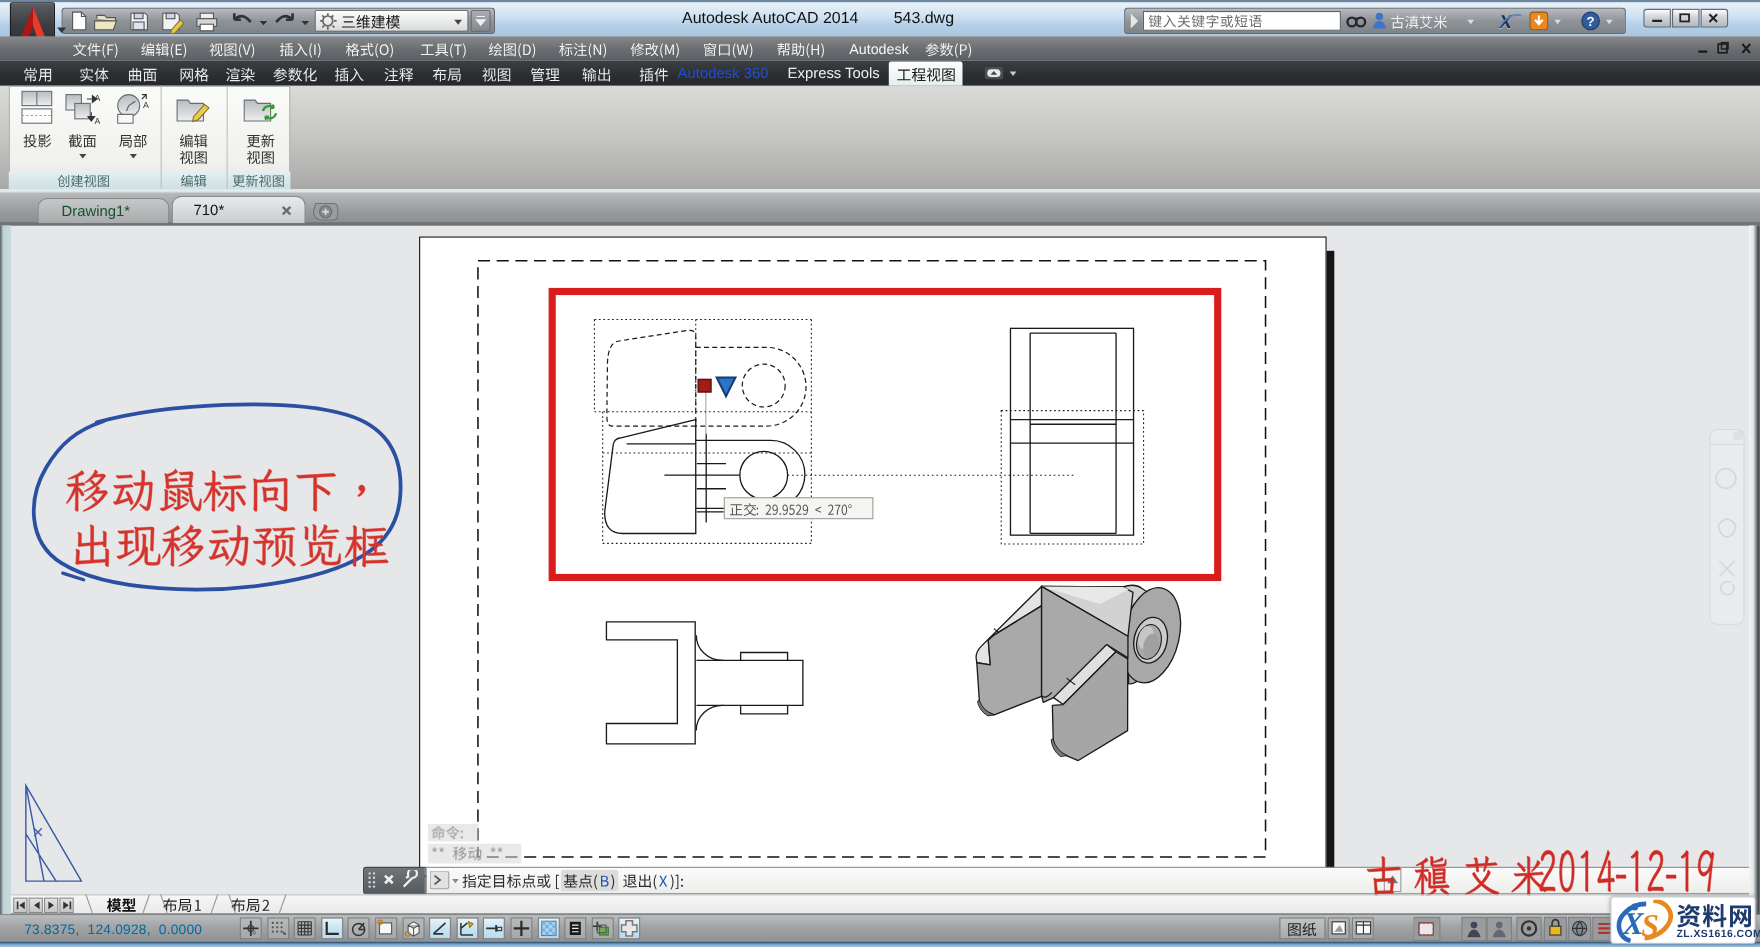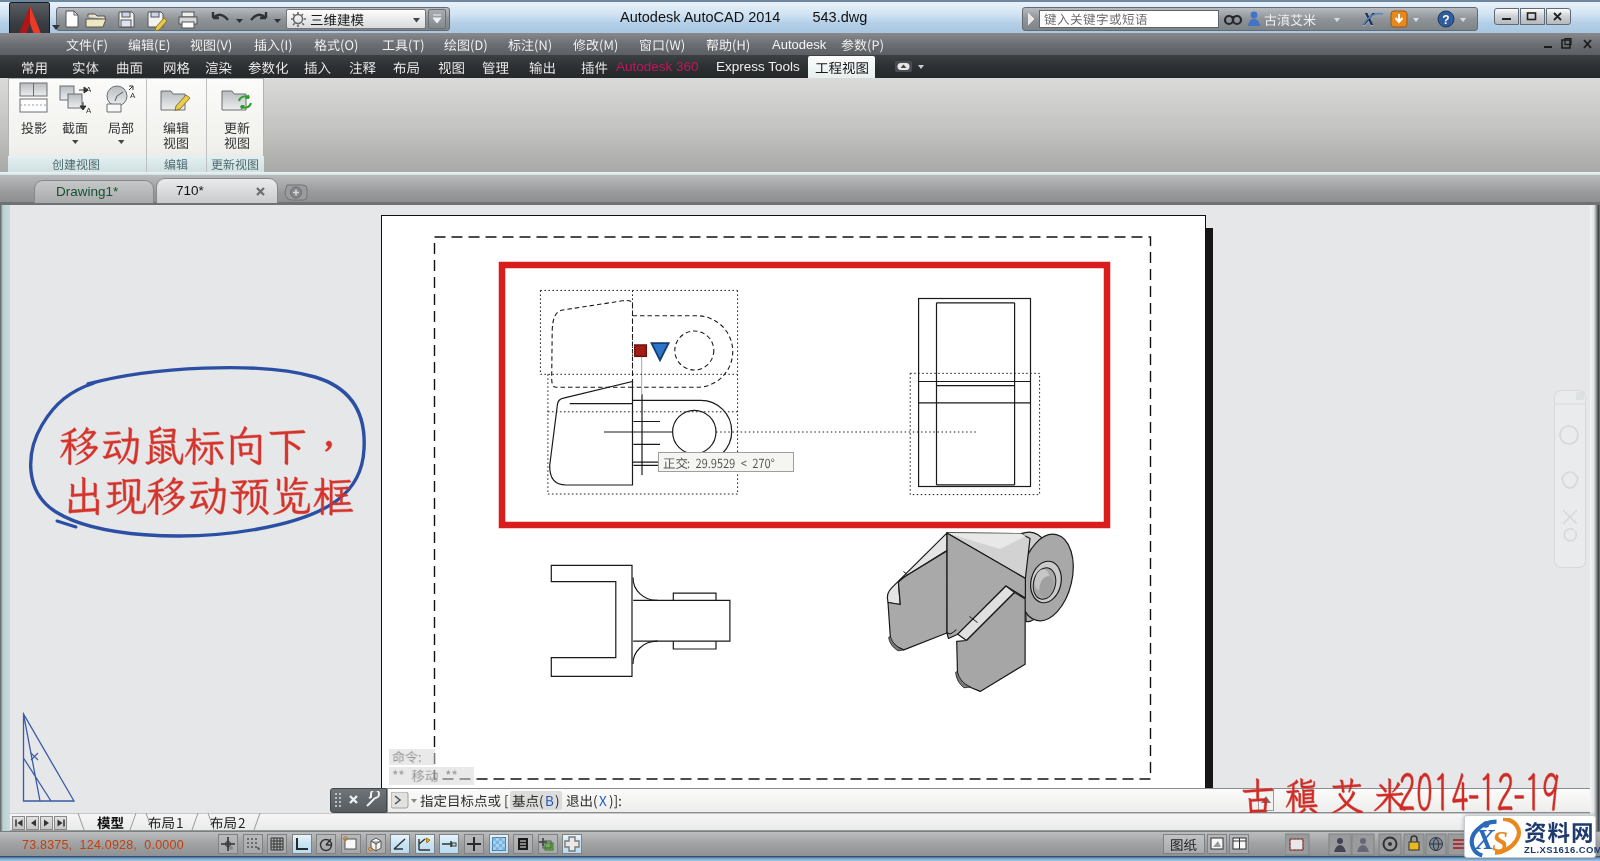--- a/index.html
+++ b/index.html
@@ -579,21 +579,21 @@
       <use href="#n8f93" x="0"></use>
       <use href="#n51fa" x="1000"></use>
     </g>
   </svg>
 <svg style="position:absolute;left:581.0px;top:72.5px;width:2px;height:2px;overflow:visible">
     <g transform="scale(0.01350,-0.01350)" fill="#eee">
       <use href="#n63d2" x="0"></use>
       <use href="#n4ef6" x="1000"></use>
     </g>
   </svg>
-<div class="ab" style="left:616px;top:58.5px;width:90px;height:15px;font-size:13.5px;color:#be185d">Autodesk 360</div>
+<div class="ab" style="left:616px;top:58.5px;width:90px;height:15px;font-size:13.5px;color:#1d4ed8">Autodesk 360</div>
 <div class="ab" style="left:716px;top:58.5px;width:95px;height:15px;font-size:13.5px;color:#eee">Express Tools</div>
 <div class="ab" style="left:808px;top:56px;width:67px;height:22px;background:linear-gradient(#fdfefe,#e4efee);border-radius:2px 2px 0 0"></div>
 <svg style="position:absolute;left:815.0px;top:72.5px;width:2px;height:2px;overflow:visible">
     <g transform="scale(0.01350,-0.01350)" fill="#1a1a1a">
       <use href="#n5de5" x="0"></use>
       <use href="#n7a0b" x="1000"></use>
       <use href="#n89c6" x="2000"></use>
       <use href="#n56fe" x="3000"></use>
     </g>
   </svg>
@@ -873,21 +873,21 @@
       <use href="#n5e03" x="0"></use>
       <use href="#n5c40" x="1000"></use>
     </g>
   </svg>
 <svg style="position:absolute;left:238.0px;top:827.5px;width:2px;height:2px;overflow:visible">
     <g transform="scale(0.01350,-0.01350)" fill="#222">
       <use href="#n32" x="0"></use>
     </g>
   </svg>
 <div class="ab" style="left:0;top:831px;width:1600px;height:25px;background:linear-gradient(#bcbdbe,#a2a3a4 45%,#909192);border-top:1px solid #7c7d7e"></div>
-<div class="ab" style="left:22px;top:838px;font-size:12.5px;color:#c2410c;letter-spacing:0.2px">73.8375,&nbsp; 124.0928,&nbsp; 0.0000</div>
+<div class="ab" style="left:22px;top:838px;font-size:12.5px;color:#0369a1;letter-spacing:0.2px">73.8375,&nbsp; 124.0928,&nbsp; 0.0000</div>
 <div class="ab" style="left:218px;top:834px;width:20px;height:20px;background:linear-gradient(#b8b9ba,#a6a7a8);border:1px solid #7e8284"></div>
 <div class="ab" style="left:243px;top:834px;width:20px;height:20px;background:linear-gradient(#b8b9ba,#a6a7a8);border:1px solid #7e8284"></div>
 <div class="ab" style="left:267px;top:834px;width:20px;height:20px;background:linear-gradient(#b8b9ba,#a6a7a8);border:1px solid #7e8284"></div>
 <div class="ab" style="left:292px;top:834px;width:20px;height:20px;background:linear-gradient(#e8f4fa,#c8e4f2 50%,#b8dcf0);border:1px solid #7e8284"></div>
 <div class="ab" style="left:316px;top:834px;width:20px;height:20px;background:linear-gradient(#b8b9ba,#a6a7a8);border:1px solid #7e8284"></div>
 <div class="ab" style="left:341px;top:834px;width:20px;height:20px;background:linear-gradient(#b8b9ba,#a6a7a8);border:1px solid #7e8284"></div>
 <div class="ab" style="left:366px;top:834px;width:20px;height:20px;background:linear-gradient(#b8b9ba,#a6a7a8);border:1px solid #7e8284"></div>
 <div class="ab" style="left:390px;top:834px;width:20px;height:20px;background:linear-gradient(#e8f4fa,#c8e4f2 50%,#b8dcf0);border:1px solid #7e8284"></div>
 <div class="ab" style="left:415px;top:834px;width:20px;height:20px;background:linear-gradient(#e8f4fa,#c8e4f2 50%,#b8dcf0);border:1px solid #7e8284"></div>
 <div class="ab" style="left:439px;top:834px;width:20px;height:20px;background:linear-gradient(#e8f4fa,#c8e4f2 50%,#b8dcf0);border:1px solid #7e8284"></div>

